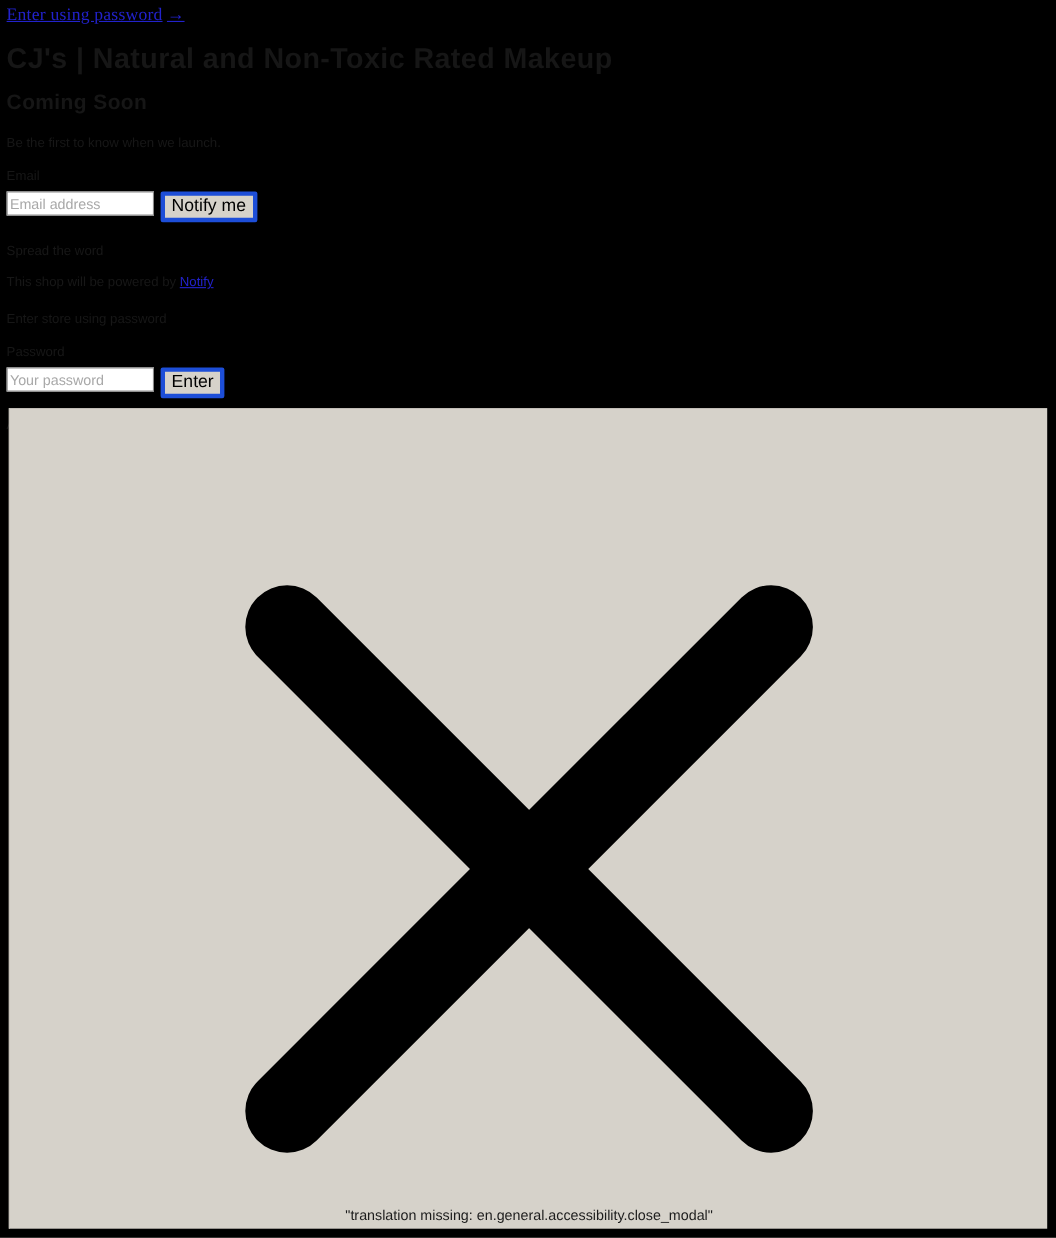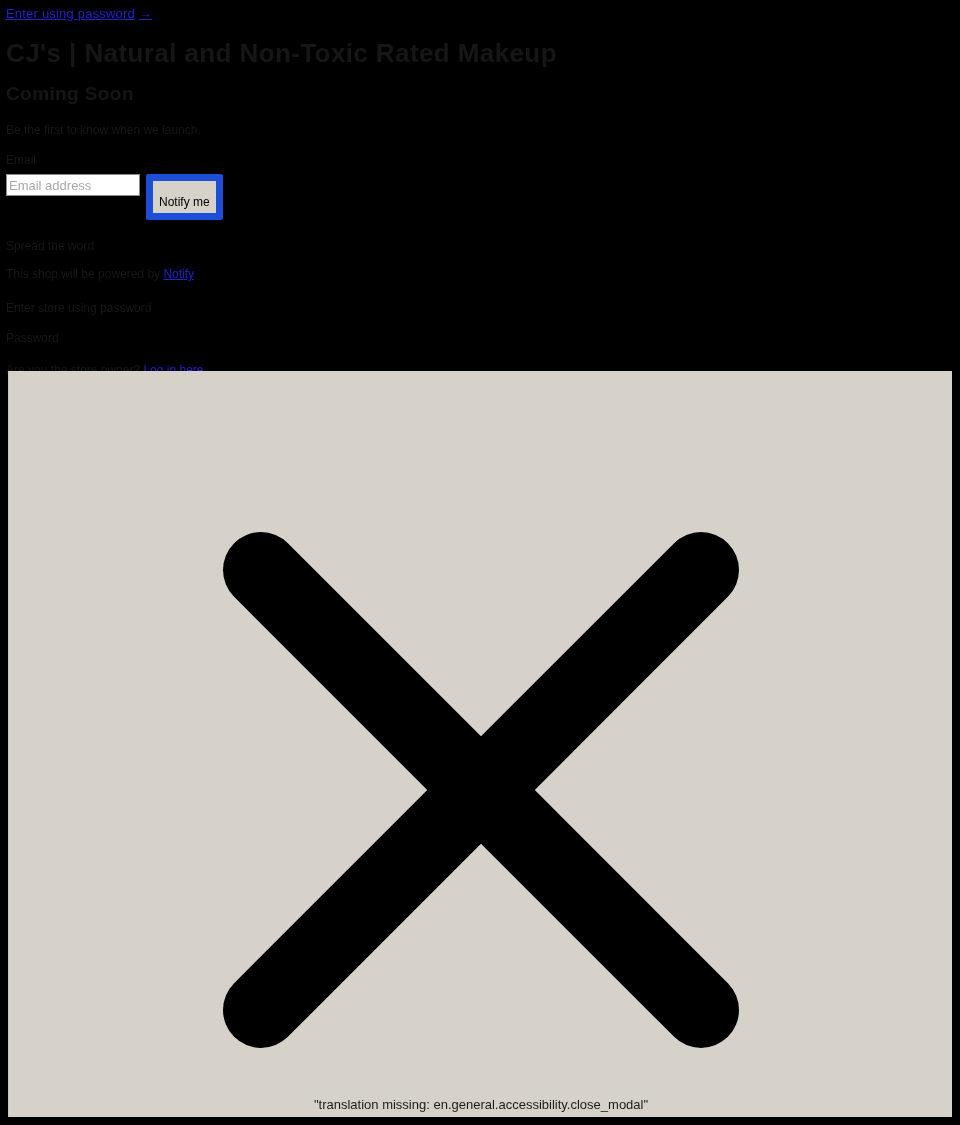--- a/index.html
+++ b/index.html
@@ -21,23 +21,24 @@
   .top-link-bar {
     position: absolute;
     left: 6px;
     top: 6px;
     height: 16px;
     line-height: 16px;
   }
   .top-link {
     color: #2222cc;
     text-decoration: underline;
-    font-size: 13px;
+    font-size: 16px;
     letter-spacing: 0.2px;
     white-space: nowrap;
+    font-family: Liberation Serif, serif;
   }
   .top-link .arrow { padding-left: 4px; letter-spacing: 0; }
 
   
   .page {
     position: absolute;
     left: 0;
     top: 30px;
     width: 960px;
   }
@@ -88,27 +89,27 @@
     font-size: 13px;
     color: #0f766e;
     background: #ffffff;
     border: 1px solid #8a8a8a;
     border-radius: 0;
     box-sizing: content-box;
   }
   .text-input::placeholder { color: #a8a8a8; }
   .btn {
     font-family: "Liberation Sans", sans-serif;
-    font-size: 12px;
+    font-size: 16px;
     line-height: 15px;
     color: #000000;
     background: #d6d2ca;
-    border: 7px solid #1d4ed8;
+    border: 4px solid #1d4ed8;
     border-radius: 2px;
-    padding: 14px 6px 3px 6px;
+    padding: 2px 6px 3px 6px;
     cursor: pointer;
   }
   .sub-heading {
     margin: 0;
     padding: 18px 6px 0 6px;
     font-size: 12px;
     line-height: 16px;
     color: #171717;
     font-weight: normal;
   }
@@ -196,20 +197,24 @@
   </div>
 
   <h3 class="sub-heading">Spread the word</h3>
 
   <p class="powered"><span>This shop will be powered by </span><a href="#" class="link">Notify</a></p>
 
   <h3 class="sub-heading">Enter store using password</h3>
 
   <label class="field-label">Password</label>
 
+  <div class="form-row">
+    <input class="text-input" type="password" placeholder="Your password" style="">
+    <button class="btn" type="button">Enter</button>
+  </div>
 
   <p class="owner-line"><span>Are you the store owner? </span><a href="#" class="link">Log in here</a></p>
 
 </div>
 
 <div class="modal">
   <button class="modal-close" type="button"></button>
   <svg class="close-x" viewBox="0 0 520 520" aria-hidden="true">
     <g stroke="#000000" stroke-width="76" stroke-linecap="round">
       <line x1="40" y1="40" x2="480" y2="480"></line>

